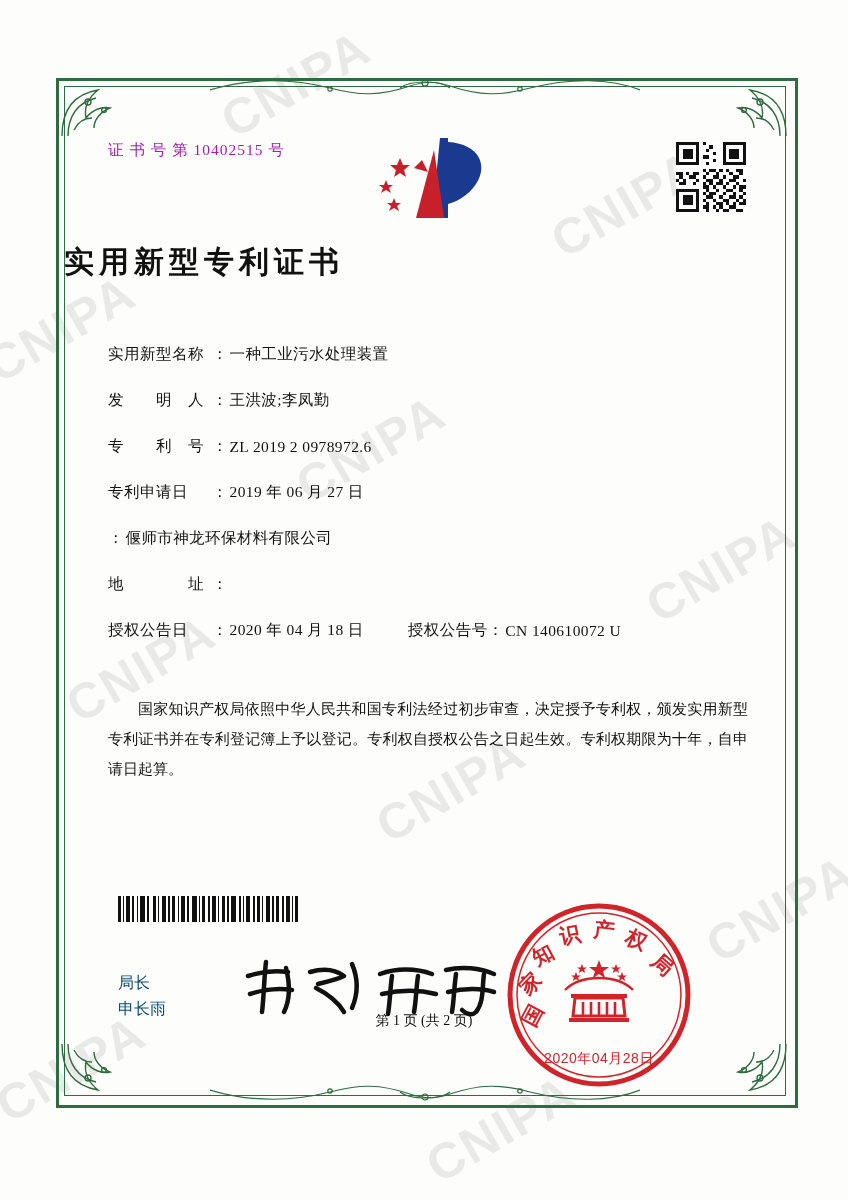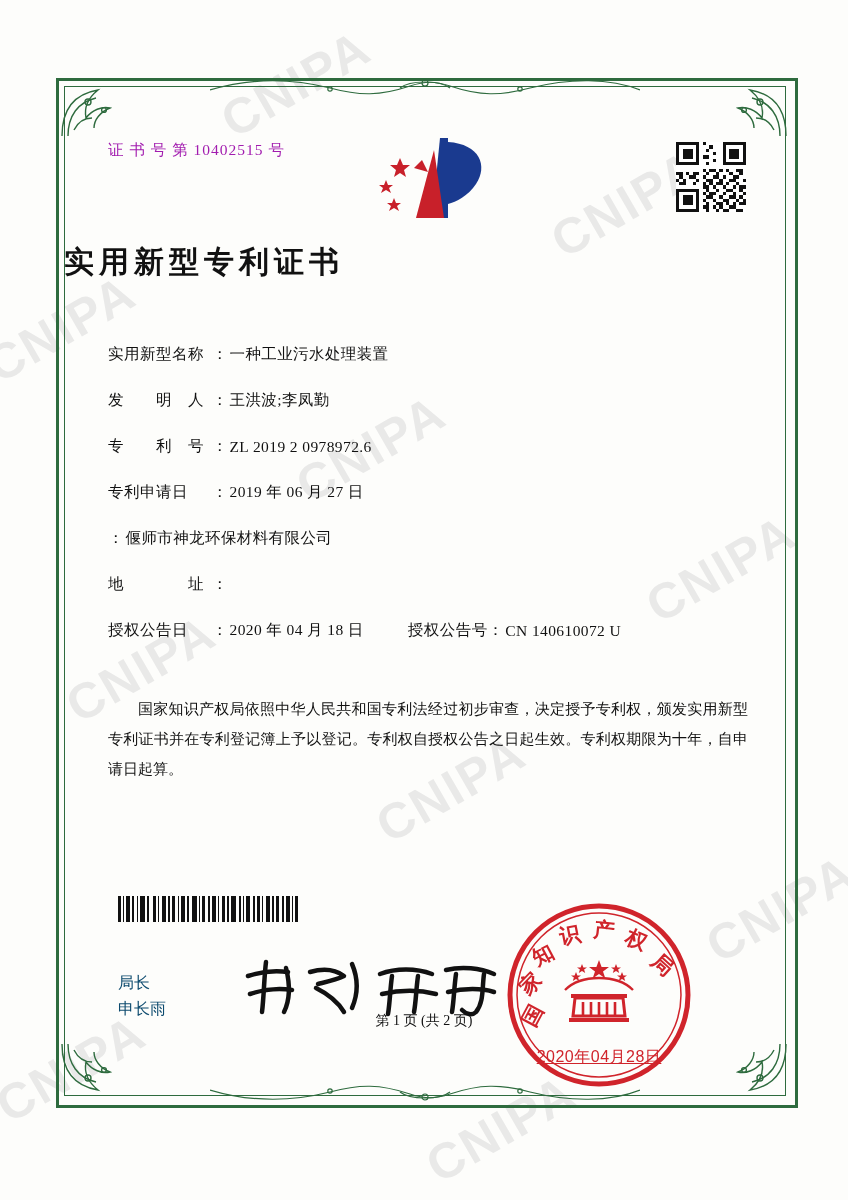--- a/index.html
+++ b/index.html
@@ -206,24 +206,23 @@
     top: 814px;
     width: 190px;
     height: 190px;
   }
   .seal .seal-date {
     position: absolute;
     left: 0; right: 0;
     bottom: 22px;
     text-align: center;
     color: #d0242b;
-    font-size: 16px;
+    font-size: 14px;
     letter-spacing: 0.5px;
     font-family: "Liberation Sans", sans-serif;
-    text-decoration: underline;
   }
 
   .page-num {
     position: absolute;
     left: 0; right: 0;
     top: 1012px;
     text-align: center;
     font-size: 14px;
     color: #111;
     z-index: 4;

